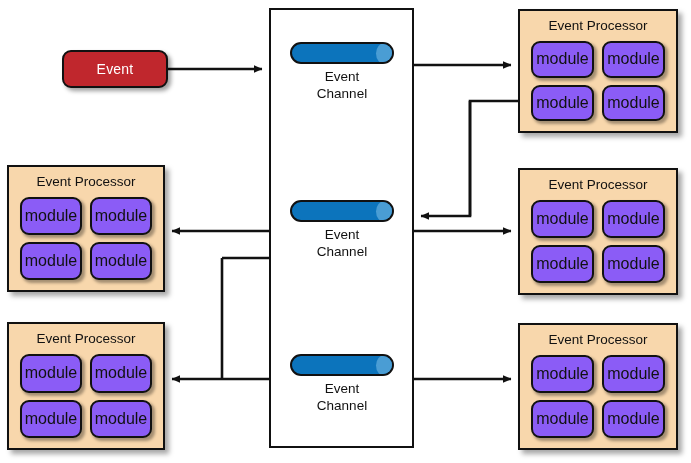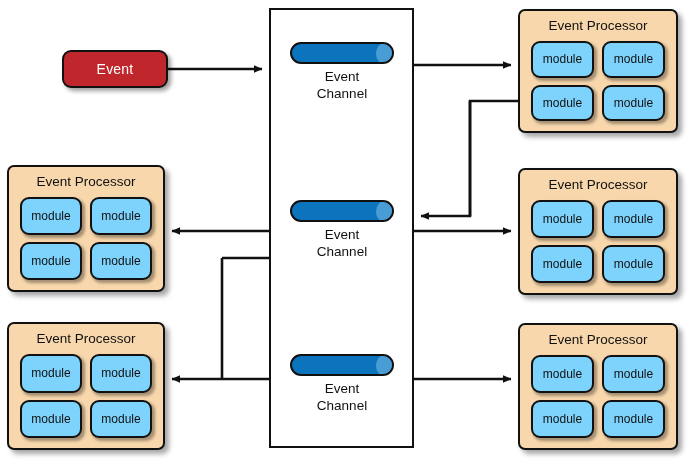--- a/index.html
+++ b/index.html
@@ -38,21 +38,21 @@
     color: #ffffff;
     font-size: 14px;
     letter-spacing: 0.2px;
   }
 
   
   .processor {
     position: absolute;
     box-sizing: border-box;
     border: 2px solid #111111;
-    border-radius: 7px;
+    border-radius: 0;
     background: #F8D7AC;
     box-shadow: 4px 4px 5px rgba(0,0,0,0.35);
   }
   .processor .p-title {
     position: absolute;
     top: 7px;
     left: 0; right: 0;
     text-align: center;
     font-size: 13.5px;
     color: #111111;
@@ -65,26 +65,26 @@
     bottom: 10px;
     display: grid;
     grid-template-columns: 1fr 1fr;
     grid-template-rows: 1fr 1fr;
     gap: 7px 8px;
   }
   .module {
     box-sizing: border-box;
     border: 2px solid #111111;
     border-radius: 9px;
-    background: #7dd3fc;
+    background: #8b5cf6;
     box-shadow: 2.5px 2.5px 3px rgba(0,0,0,0.34);
     display: flex;
     align-items: center;
     justify-content: center;
-    font-size: 12px;
+    font-size: 16px;
     color: #111111;
   }
 
   
   .channel-container {
     position: absolute;
     box-sizing: border-box;
     border: 2.5px solid #111111;
     background: #ffffff;
   }

